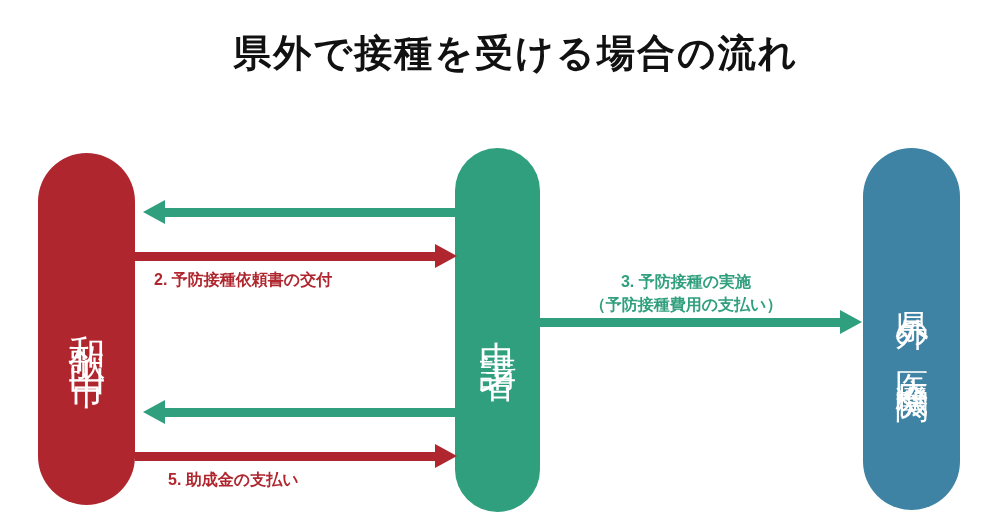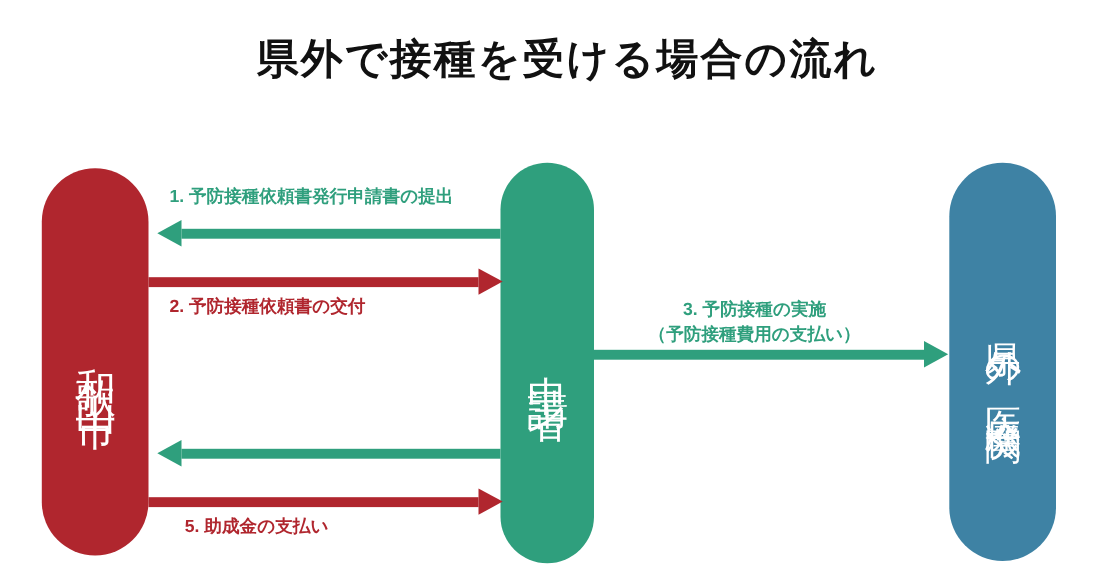--- a/index.html
+++ b/index.html
@@ -89,21 +89,20 @@
   </div>
 
   <div class="pill blue" style="left:863px; top:148px; width:97px; height:362px;">
     <span class="vtext mid">県外の医療機関</span>
   </div>
 
   <div class="arrow left green" style="left:143px; top:200px; width:312px;">
     <span class="head"></span>
     <span class="shaft"></span>
   </div>
-  <div class="label green" style="left:154px; top:168px;">1. 予防接種依頼書発行申請書の提出</div>
 
   <div class="arrow right red" style="left:135px; top:244px; width:322px;">
     <span class="shaft"></span>
     <span class="head"></span>
   </div>
   <div class="label red" style="left:154px; top:268px;">2. 予防接種依頼書の交付</div>
 
   <div class="arrow right green" style="left:540px; top:310px; width:322px;">
     <span class="shaft"></span>
     <span class="head"></span>

